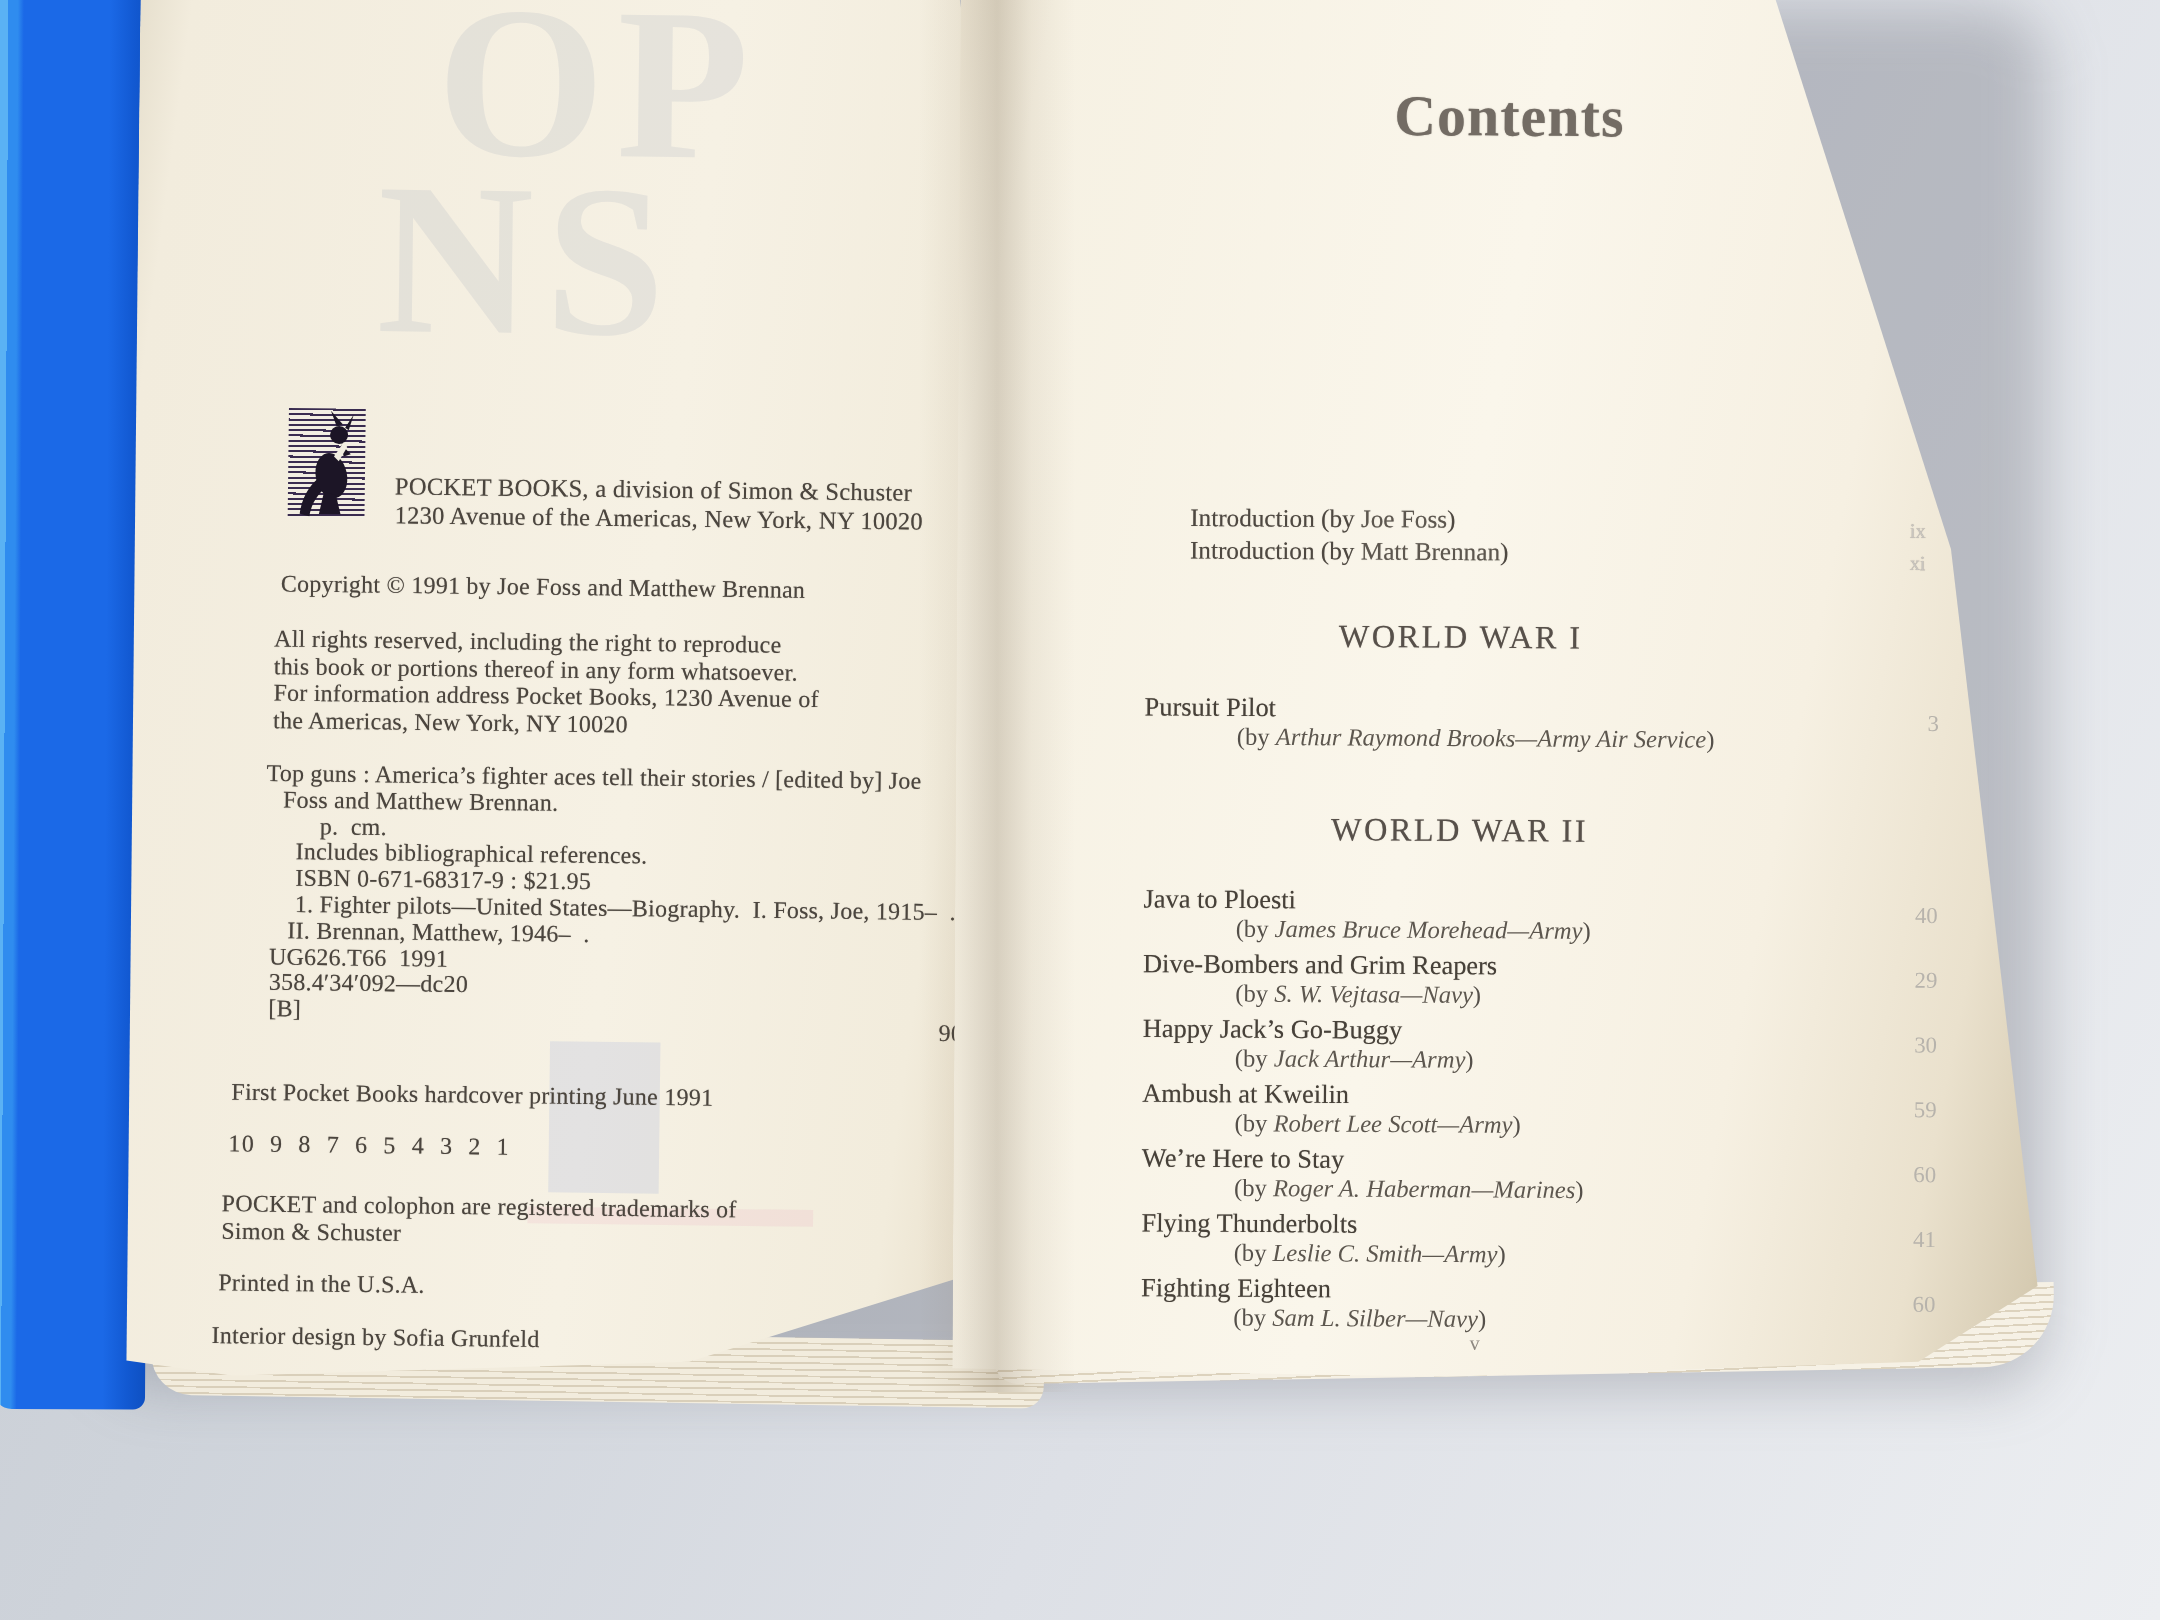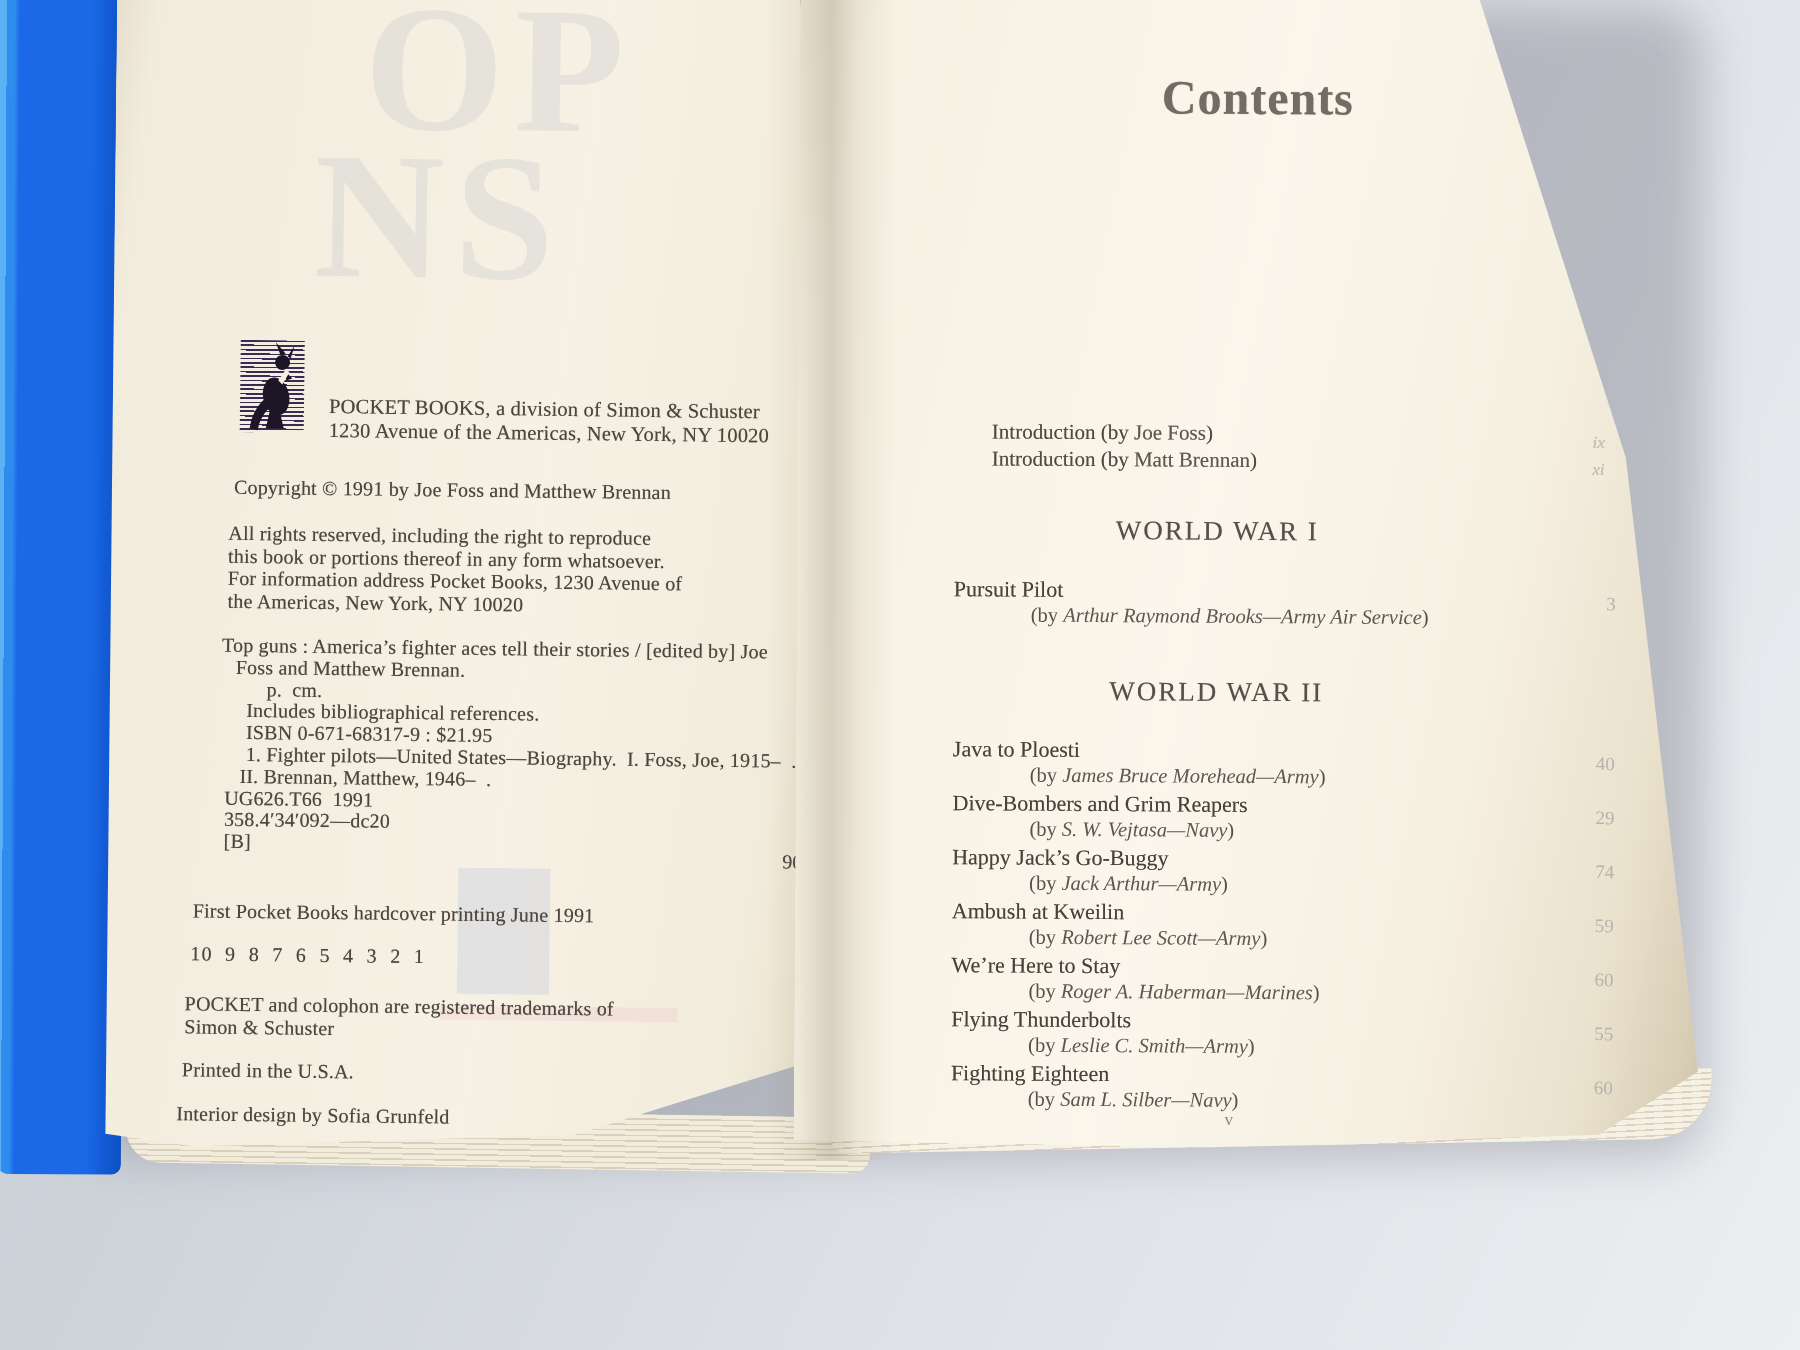--- a/index.html
+++ b/index.html
@@ -72,21 +72,21 @@
   .ghost-mid{left:200px;top:120px;font-size:180px;letter-spacing:10px;}
   .ghost-blue{position:absolute;left:352px;top:874px;width:92px;height:126px;background:rgba(90,120,215,.12);}
   .ghost-pink{position:absolute;left:335px;top:1012px;width:238px;height:14px;background:rgba(225,120,170,.10);}
   
   .rp-title{position:absolute;left:362px;top:78px;font-size:48px;font-weight:700;
       color:#736c64;letter-spacing:1px;text-shadow:0 0 1px rgba(115,108,100,.6);}
   .fm{position:absolute;left:150px;top:428px;width:657px;}
   .fm-row{position:relative;padding-left:44px;font-size:21px;line-height:27px;color:#4e4841;
       text-shadow:0 0 .6px rgba(78,72,65,.5);}
   .fm-row .auth{color:#5d574f;}
-  .fm-num{position:absolute;right:0;top:7px;font-size:17px;color:#c9c5bf;font-style:italic;}
+  .fm-num{position:absolute;right:0;top:7px;font-size:17px;color:#c9c5bf;}
   .sec-h{position:absolute;left:150px;width:540px;text-align:center;font-size:27px;
       letter-spacing:2px;color:#57504a;text-shadow:0 0 .7px rgba(87,80,74,.5);}
   .sec-h.ww1{top:524px;}
   .sec-h.ww2{top:685px;}
   .entries{position:absolute;left:157px;width:662px;}
   .entries.ww1{top:586px;}
   .entries.ww2{top:746px;}
   .entry{position:relative;margin-bottom:3px;}
   .e-title{font-size:22px;line-height:25px;color:#474139;text-shadow:0 0 .6px rgba(71,65,57,.5);}
   .e-by{font-size:20.5px;line-height:26px;color:#55504a;padding-left:77px;}
@@ -199,36 +199,36 @@
         <span class="e-num">40</span>
       </div>
       <div class="entry">
         <div class="e-title">Dive-Bombers and Grim Reapers</div>
         <div class="e-by"><span>(by </span><span class="auth">S. W. Vejtasa—Navy</span><span>)</span></div>
         <span class="e-num">29</span>
       </div>
       <div class="entry">
         <div class="e-title">Happy Jack’s Go-Buggy</div>
         <div class="e-by"><span>(by </span><span class="auth">Jack Arthur—Army</span><span>)</span></div>
-        <span class="e-num">74</span>
+        <span class="e-num">30</span>
       </div>
       <div class="entry">
         <div class="e-title">Ambush at Kweilin</div>
         <div class="e-by"><span>(by </span><span class="auth">Robert Lee Scott—Army</span><span>)</span></div>
         <span class="e-num">59</span>
       </div>
       <div class="entry">
         <div class="e-title">We’re Here to Stay</div>
         <div class="e-by"><span>(by </span><span class="auth">Roger A. Haberman—Marines</span><span>)</span></div>
         <span class="e-num">60</span>
       </div>
       <div class="entry">
         <div class="e-title">Flying Thunderbolts</div>
         <div class="e-by"><span>(by </span><span class="auth">Leslie C. Smith—Army</span><span>)</span></div>
-        <span class="e-num">55</span>
+        <span class="e-num">41</span>
       </div>
       <div class="entry">
         <div class="e-title">Fighting Eighteen</div>
         <div class="e-by"><span>(by </span><span class="auth">Sam L. Silber—Navy</span><span>)</span></div>
         <span class="e-num">60</span>
       </div>
     </div>
 
     <div class="folio">v</div>
   </div>

